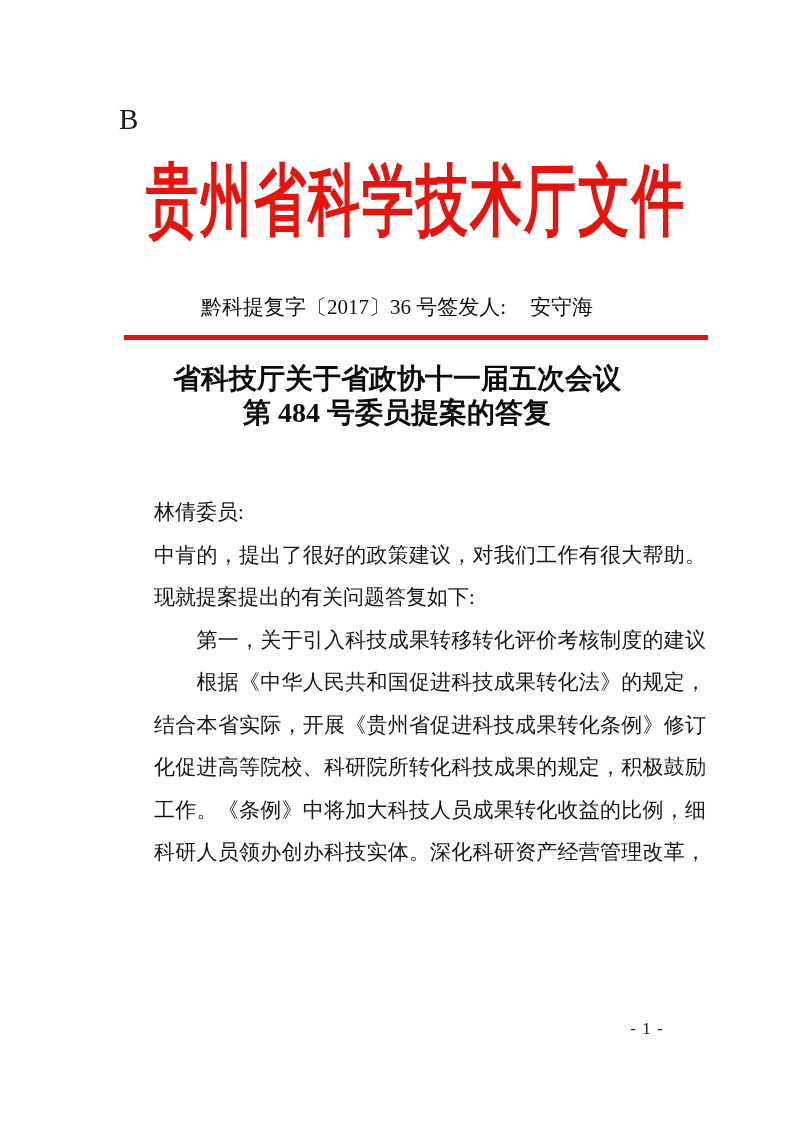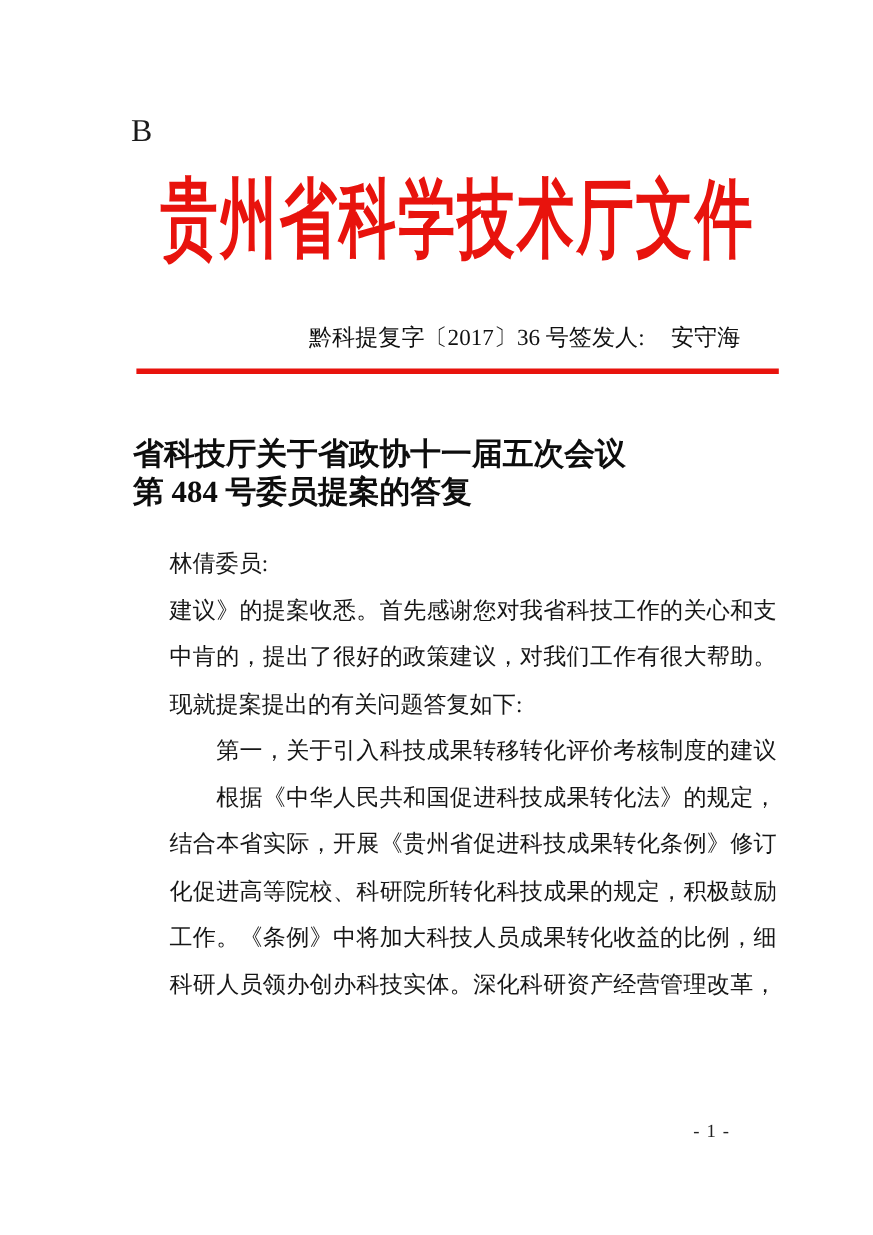--- a/index.html
+++ b/index.html
@@ -38,46 +38,46 @@
     color: #e8130d;
     transform: scaleY(1.5);
     transform-origin: 50% 50%;
   }
   .docnum-row {
     position: absolute;
     left: 121px;
     top: 294px;
     width: 552px;
     display: flex;
-    justify-content: flex-end;
+    justify-content: center;
     align-items: baseline;
     font-size: 21px;
     line-height: 26px;
   }
   .issuer-name {
     margin-left: 24px;
   }
   .red-line {
     position: absolute;
     left: 124px;
     top: 335px;
     width: 584px;
     height: 5px;
     background: #e8130d;
   }
   .doc-title {
     position: absolute;
     left: 121px;
     top: 362px;
     width: 552px;
+    text-align: center;
     font-weight: bold;
     font-size: 28px;
     line-height: 34px;
     color: #0d0d0d;
-    margin-top: 35px;
   }
   .body-block {
     position: absolute;
     left: 121px;
     top: 491px;
     width: 552px;
     margin-left: 33px;
   }
   .body-line {
     height: 42.5px;
@@ -122,21 +122,20 @@
 
   <div class="red-line"></div>
 
   <div class="doc-title">
     <div>省科技厅关于省政协十一届五次会议</div>
     <div>第 484 号委员提案的答复</div>
   </div>
 
   <div class="body-block">
     <div class="body-line short">林倩委员:</div>
-    <div class="body-line">建议》的提案收悉。首先感谢您对我省科技工作的关心和支</div>
     <div class="body-line">中肯的，提出了很好的政策建议，对我们工作有很大帮助。</div>
     <div class="body-line short">现就提案提出的有关问题答复如下:</div>
     <div class="body-line">　　第一，关于引入科技成果转移转化评价考核制度的建议</div>
     <div class="body-line">　　根据《中华人民共和国促进科技成果转化法》的规定，</div>
     <div class="body-line">结合本省实际，开展《贵州省促进科技成果转化条例》修订</div>
     <div class="body-line">化促进高等院校、科研院所转化科技成果的规定，积极鼓励</div>
     <div class="body-line">工作。《条例》中将加大科技人员成果转化收益的比例，细</div>
     <div class="body-line">科研人员领办创办科技实体。深化科研资产经营管理改革，</div>
   </div>
 

